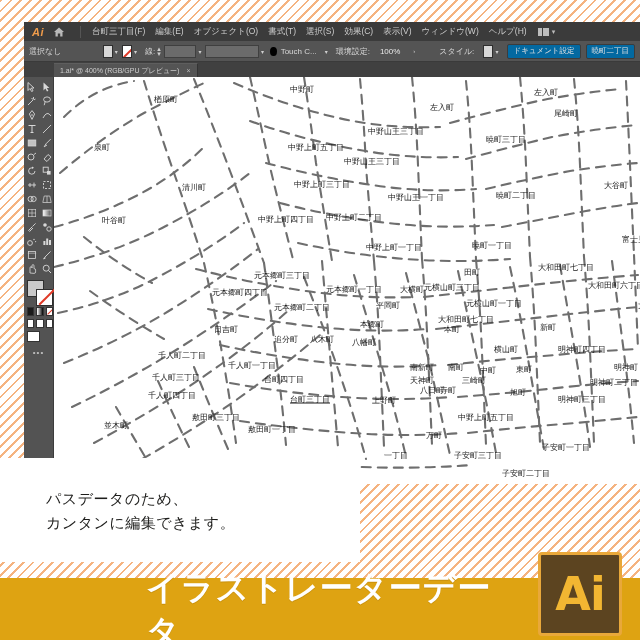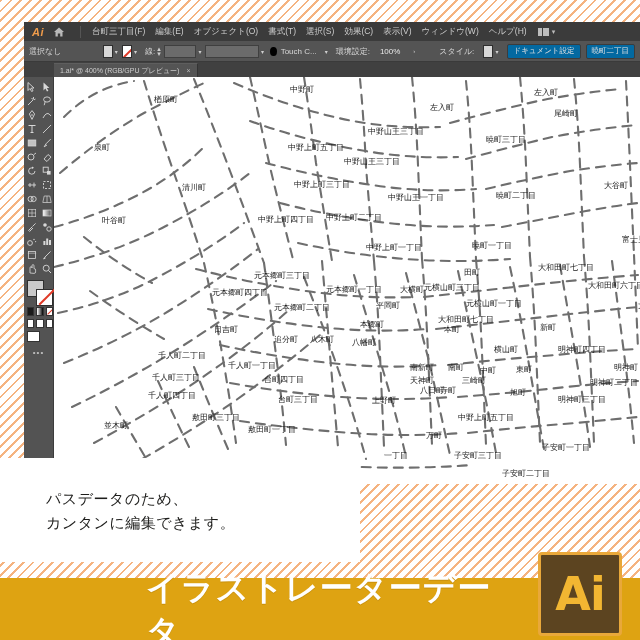--- a/index.html
+++ b/index.html
@@ -517,21 +517,21 @@
           <div class="lbl" style="left: 470px; top: 292px;">東町</div>
           <div class="lbl" style="left: 572px; top: 290px;">明神町</div>
           <div class="lbl" style="left: 122px; top: 300px;">千人町三丁目</div>
           <div class="lbl" style="left: 230px; top: 302px;">台町四丁目</div>
           <div class="lbl" style="left: 368px; top: 303px; font-family: Liberation Serif, serif;">天神町</div>
           <div class="lbl" style="left: 420px; top: 303px;">三崎町</div>
           <div class="lbl" style="left: 560px; top: 305px;">明神町二丁目</div>
           <div class="lbl" style="left: 118px; top: 318px;">千人町四丁目</div>
           <div class="lbl" style="left: 394px; top: 313px;">寺町</div>
           <div class="lbl" style="left: 464px; top: 315px;">旭町</div>
-          <div class="lbl" style="left: 244px; top: 322px;">台町三丁目</div>
+          <div class="lbl" style="left: 256px; top: 322px; text-decoration: underline;">台町三丁目</div>
           <div class="lbl" style="left: 330px; top: 323px;">上野町</div>
           <div class="lbl" style="left: 528px; top: 322px;">明神町三丁目</div>
           <div class="lbl" style="left: 162px; top: 340px;">敷田町三丁目</div>
           <div class="lbl" style="left: 432px; top: 340px;">中野上町五丁目</div>
           <div class="lbl" style="left: 62px; top: 348px;">並木町</div>
           <div class="lbl" style="left: 218px; top: 352px;">敷田町一丁目</div>
           <div class="lbl" style="left: 380px; top: 358px;">万町</div>
           <div class="lbl" style="left: 342px; top: 378px;">一丁目</div>
           <div class="lbl" style="left: 424px; top: 378px;">子安町三丁目</div>
           <div class="lbl" style="left: 512px; top: 370px;">子安町一丁目</div>

